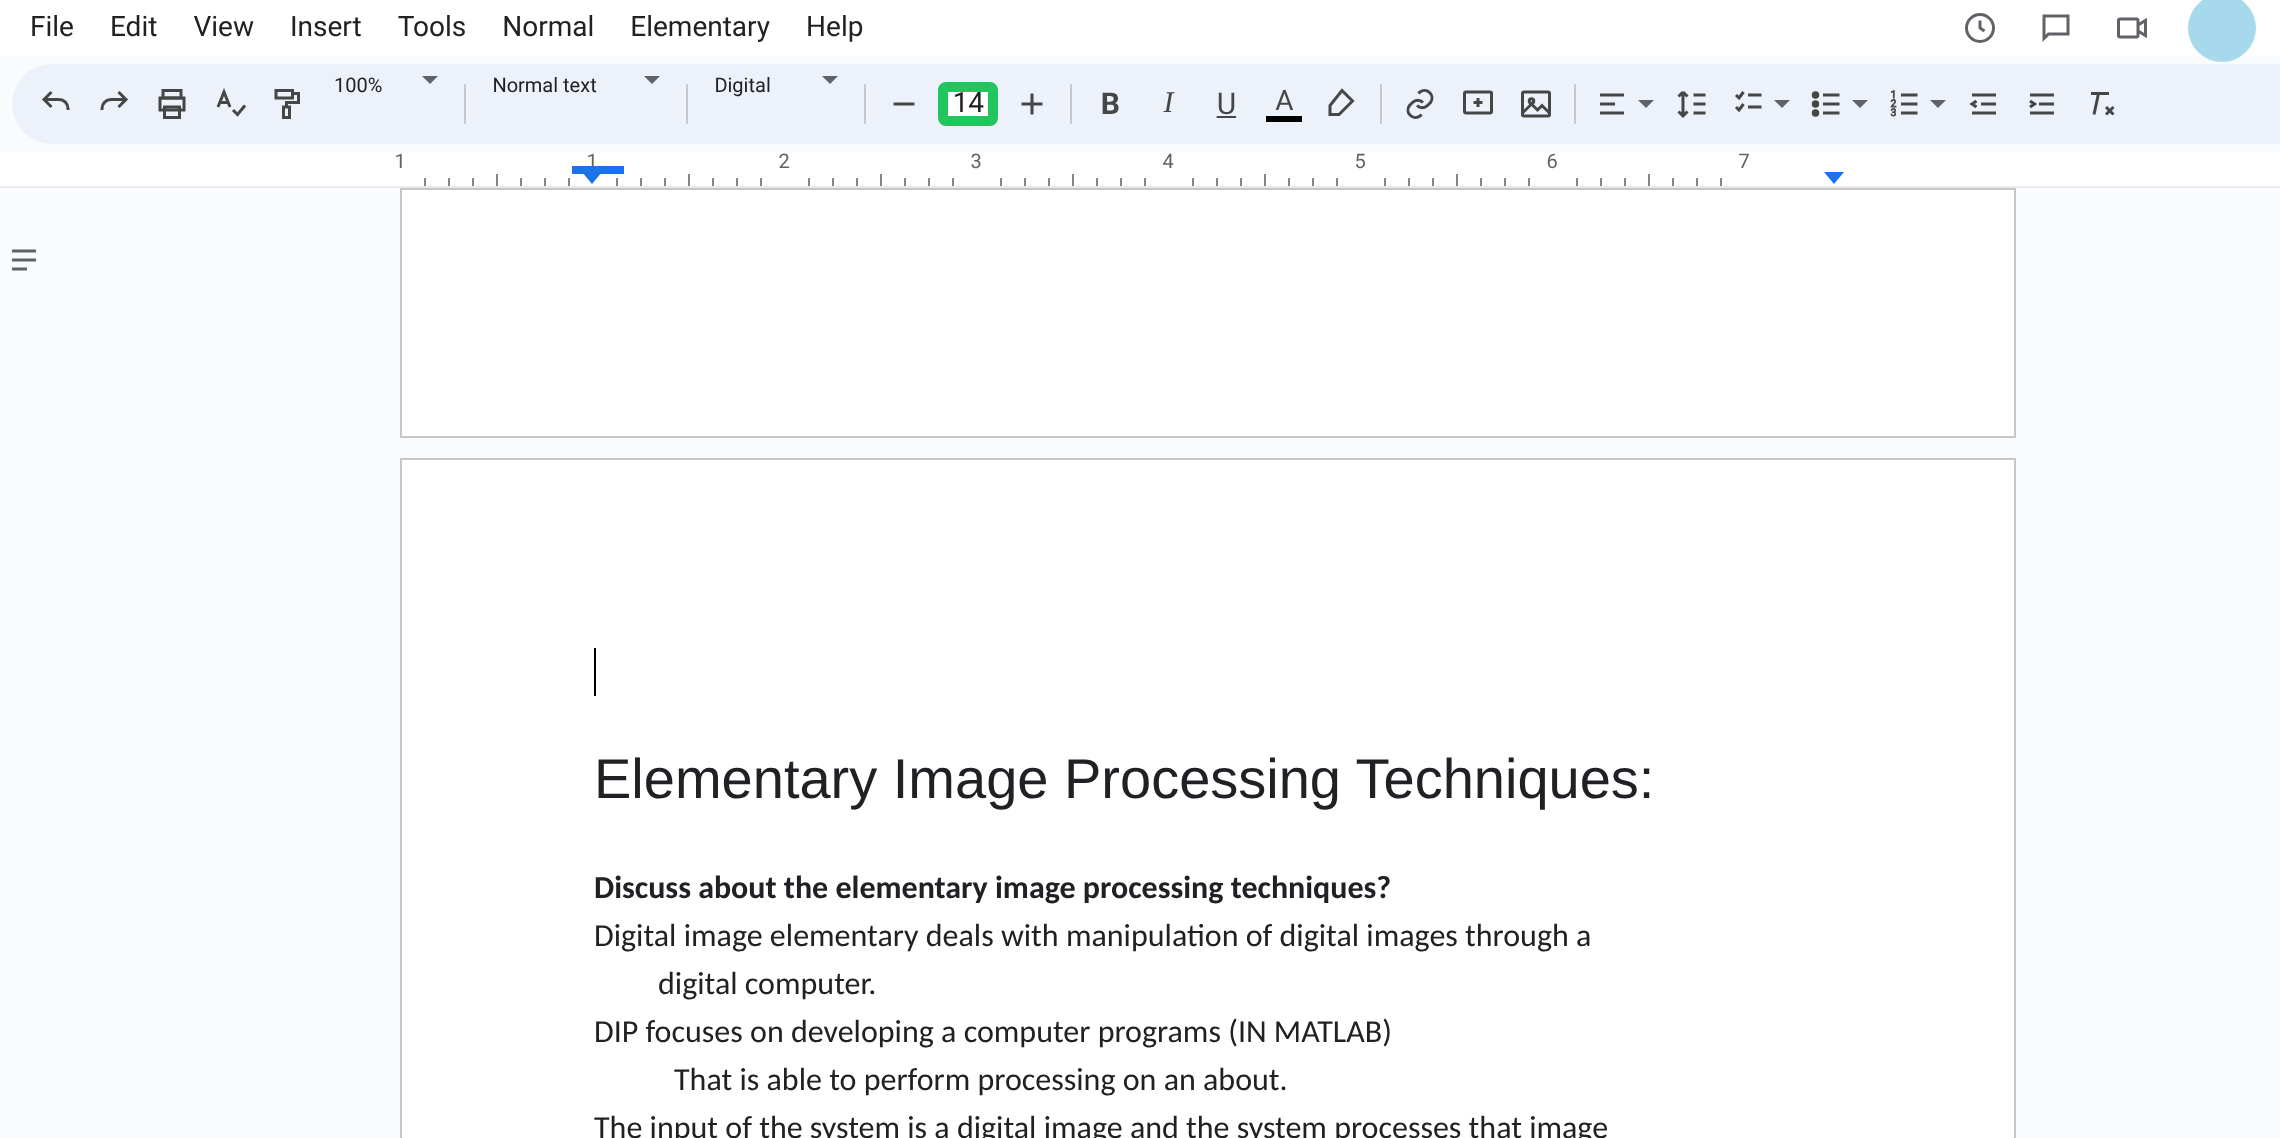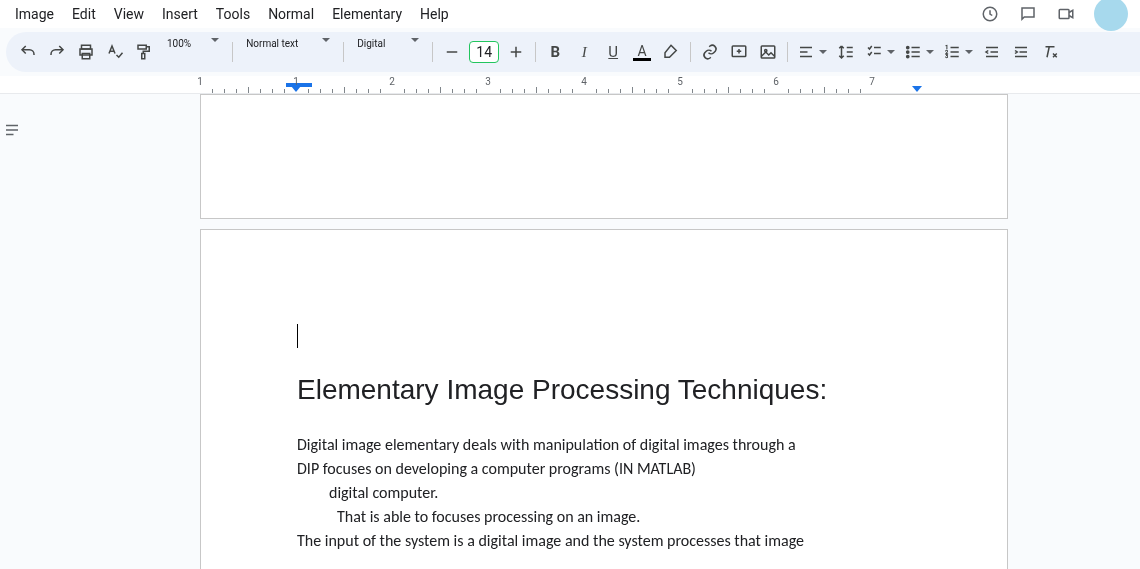--- a/index.html
+++ b/index.html
@@ -82,21 +82,21 @@
   .dropdown-caret {
     width: 0; height: 0;
     border-left: 4px solid transparent;
     border-right: 4px solid transparent;
     border-top: 4px solid #5f6368;
     margin-left: auto;
   }
   .font-size-box {
     width: 30px;
     height: 22px;
-    border: 1px solid #22c55e;
+    border: 5px solid #22c55e;
     border-radius: 4px;
     background: #fff;
     display: flex;
     align-items: center;
     justify-content: center;
     font-size: 14px;
     color: #202124;
     margin: 0 2px;
   }
   .text-color-btn { flex-direction: column; gap: 0; }
@@ -219,21 +219,21 @@
   .doc-indent2 { padding-left: 40px; }
 
   svg { display: block; }
   .ico { width: 18px; height: 18px; }
 </style>
 </head>
 <body>
 
 <div class="menubar">
   <div class="menubar-left">
-    <div class="menu-item">Image</div>
+    <div class="menu-item">File</div>
     <div class="menu-item">Edit</div>
     <div class="menu-item">View</div>
     <div class="menu-item">Insert</div>
     <div class="menu-item">Tools</div>
     <div class="menu-item">Normal</div>
     <div class="menu-item">Elementary</div>
     <div class="menu-item">Help</div>
   </div>
   <div class="menubar-right">
     <div class="top-icon">
@@ -472,19 +472,20 @@
     <svg class="ico" viewBox="0 0 24 24" stroke="currentColor" stroke-width="2">
         <path d="M4 6h16M4 12h16M4 18h10"></path>
       </svg>
   </div>
 
   <div class="page page1"></div>
 
   <div class="page page2">
     <div><span class="cursor-caret"></span></div>
     <div class="doc-heading">Elementary Image Processing Techniques:</div>
+    <div class="doc-subhead">Discuss about the elementary image processing techniques?</div>
     <div class="doc-body">Digital image elementary deals with manipulation of digital images through a</div>
+    <div class="doc-body doc-indent">digital computer.</div>
     <div class="doc-body">DIP focuses on  developing a computer programs (IN MATLAB)</div>
-    <div class="doc-body doc-indent">digital computer.</div>
-    <div class="doc-body doc-indent2">That is able to focuses processing on an image.</div>
+    <div class="doc-body doc-indent2">That is able to perform processing on an about.</div>
     <div class="doc-body">The input of the system is a digital image and the system processes that image</div>
   </div>
 </div>
 
 </body></html>

